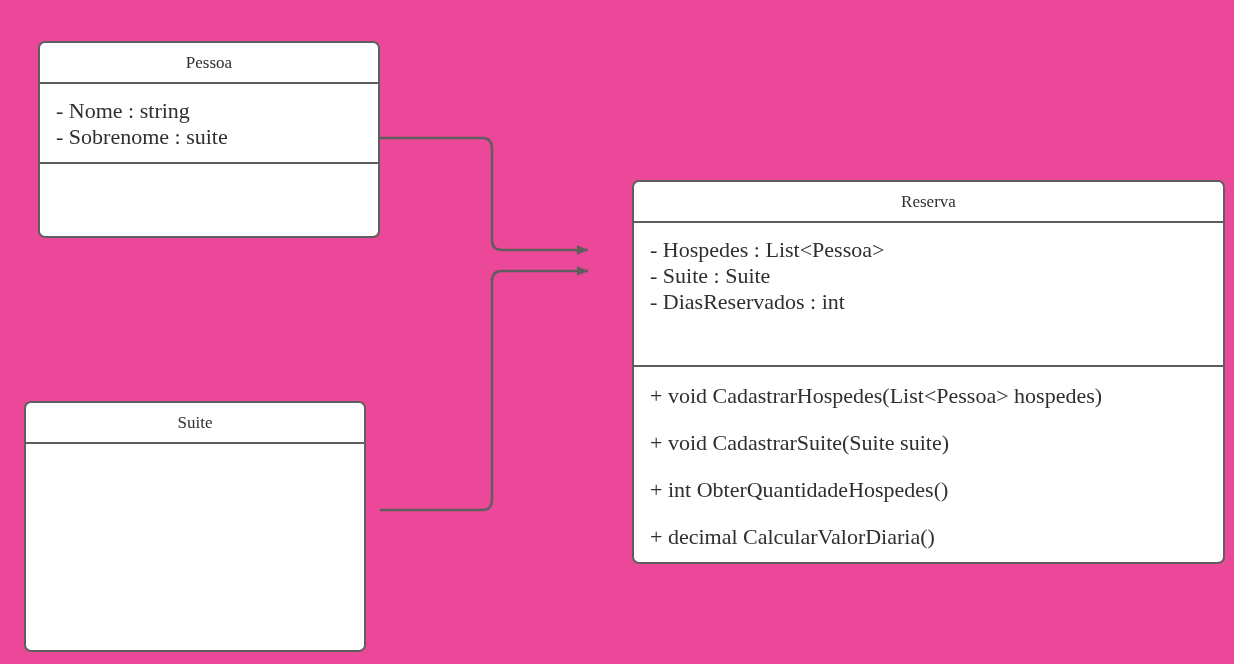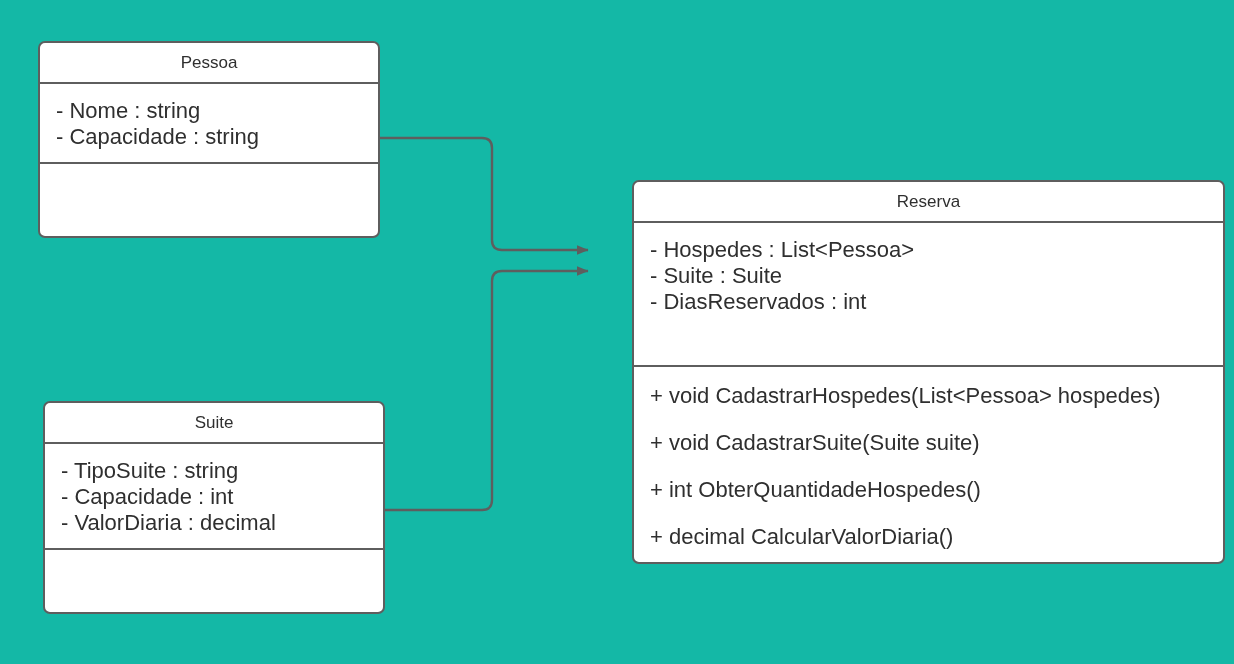--- a/index.html
+++ b/index.html
@@ -4,22 +4,22 @@
 <style>
   html, body {
     margin: 0;
     padding: 0;
     background: #ffffff;
   }
   #canvas {
     position: relative;
     width: 1234px;
     height: 664px;
-    background: #14b8a6;
-    font-family: Liberation Sans, sans-serif;
+    background: #ec4899;
+    font-family: Liberation Serif, serif;
     overflow: hidden;
   }
   .uml-class {
     position: absolute;
     box-sizing: border-box;
     background: #ffffff;
     border: 2.4px solid #5e5e5e;
     border-radius: 7px;
     display: flex;
     flex-direction: column;
@@ -86,32 +86,27 @@
 
     <path d="M 380,138 L 482,138 Q 492,138 492,148 L 492,240 Q 492,250 502,250 L 588,250" fill="none" stroke="#5e5e5e" stroke-width="2.4" stroke-linecap="butt" stroke-linejoin="round" marker-end="url(#solid-arrow)"></path>
 
     <path d="M 380,510 L 482,510 Q 492,510 492,500 L 492,281 Q 492,271 502,271 L 588,271" fill="none" stroke="#5e5e5e" stroke-width="2.4" stroke-linecap="butt" stroke-linejoin="round" marker-end="url(#solid-arrow)"></path>
   </svg>
 
   <div class="uml-class" style="left:38px; top:41px; width:342px; height:197px;">
     <div class="class-name">Pessoa</div>
     <div class="compartment attrs divided">
       <div class="row">- Nome : string</div>
-      <div class="row">- Capacidade : string</div>
+      <div class="row">- Sobrenome : suite</div>
     </div>
     <div class="compartment ops empty"></div>
   </div>
 
-  <div class="uml-class" style="left:43px; top:401px; width:342px; height:213px;justify-content:space-between;">
+  <div class="uml-class" style="left:24px; top:401px; width:342px; height:251px;justify-content:space-between;">
     <div class="class-name">Suite</div>
-    <div class="compartment attrs divided">
-      <div class="row">- TipoSuite : string</div>
-      <div class="row">- Capacidade : int</div>
-      <div class="row">- ValorDiaria : decimal</div>
-    </div>
     <div class="compartment ops empty"></div>
   </div>
 
   <div class="uml-class" style="left:600px; top:180px; width:593px; height:384px;margin-left:32px;">
     <div class="class-name">Reserva</div>
     <div class="compartment attrs divided" style="height:146px;">
       <div class="row">- Hospedes : List&lt;Pessoa&gt;</div>
       <div class="row">- Suite : Suite</div>
       <div class="row">- DiasReservados : int</div>
     </div>

